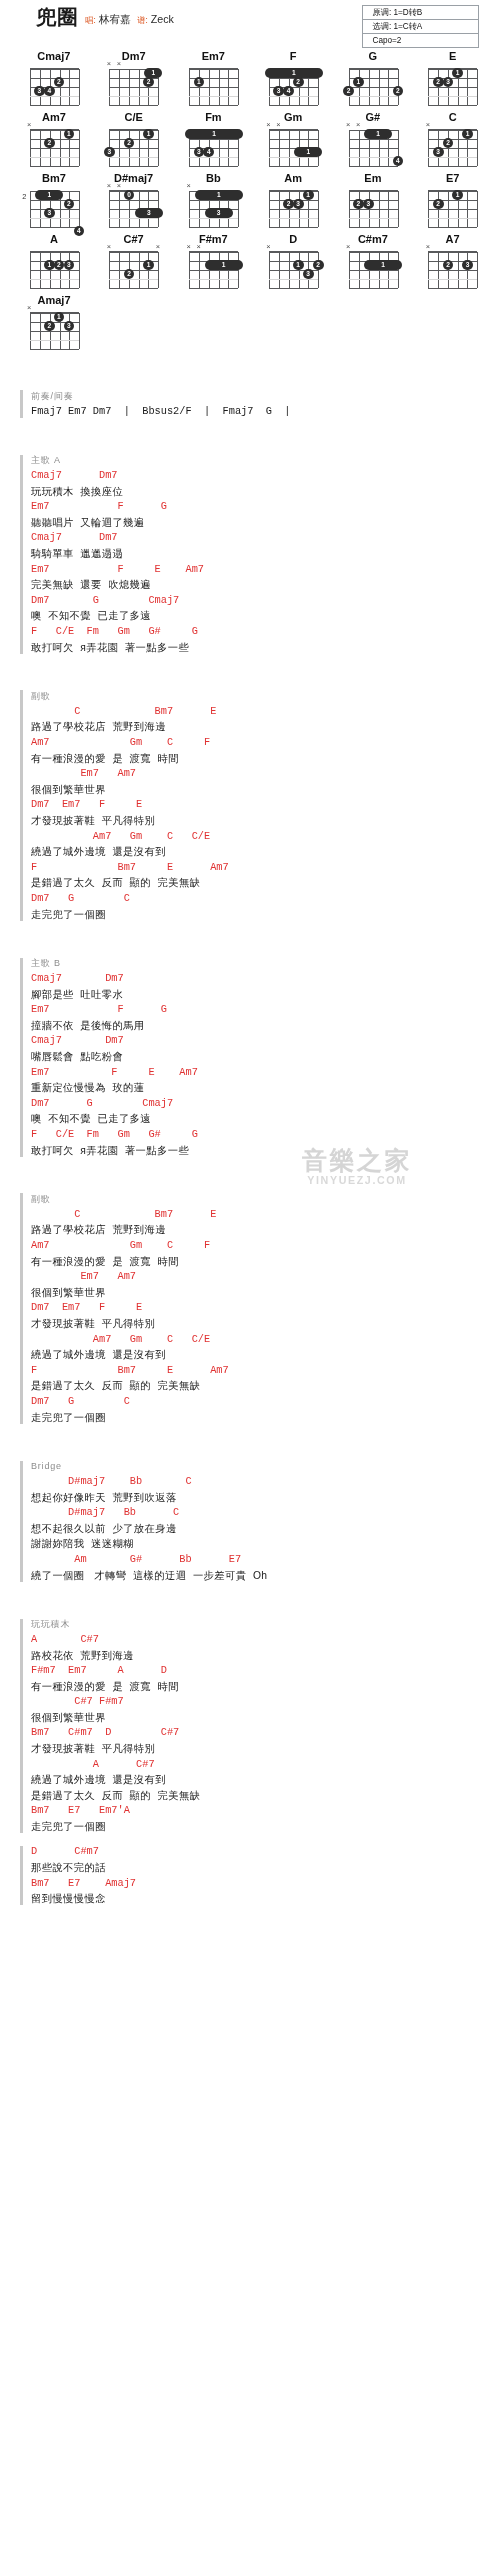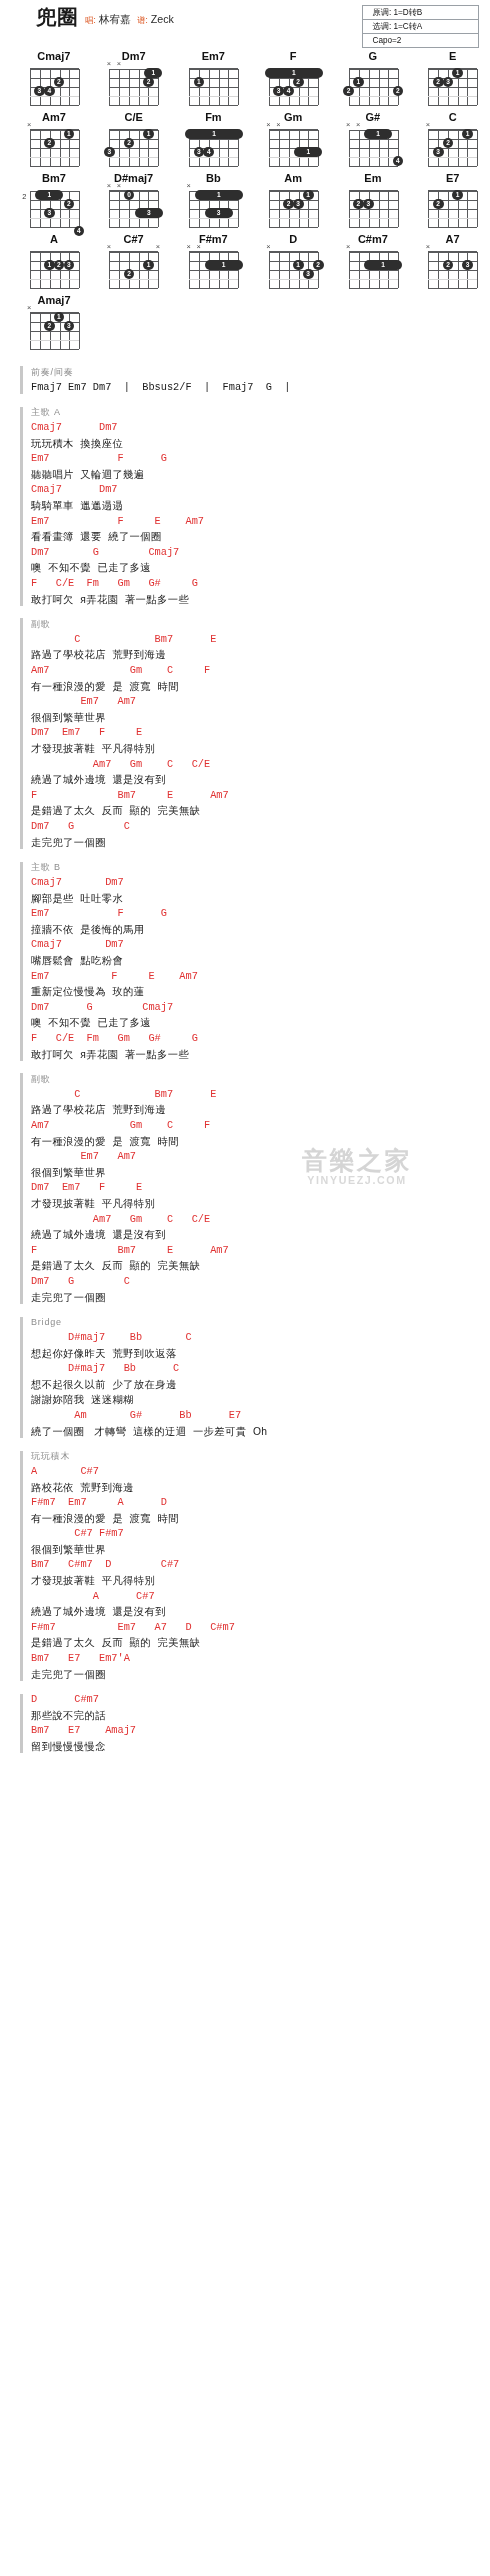--- a/index.html
+++ b/index.html
@@ -152,20 +152,21 @@
     position: absolute;
     left: 20px; top: 1.6px; bottom: 1.6px;
     width: 2.5px;
     background: #c8c8c8;
   }
   .sec-label {
     font-size: 9px;
     color: #8d8d8d;
     line-height: 15px;
     letter-spacing: 0.8px;
+    margin-top: 24px;
   }
   .line {
     font-size: 10.3px;
     line-height: 15.6px;
     white-space: pre;
     font-family: "Liberation Mono", "DejaVu Sans Mono", monospace;
   }
   .line.chords { color: #e03131; }
   .line.lyric {
     color: #1a1a1a;
@@ -794,21 +795,21 @@
     <div class="spacer"></div>
     <div class="section">
       <div class="sec-label">主歌 A</div>
       <div class="line chords">Cmaj7      Dm7</div>
       <div class="line lyric">玩玩積木  換換座位</div>
       <div class="line chords">Em7           F      G</div>
       <div class="line lyric">聽聽唱片  又輪迴了幾遍</div>
       <div class="line chords">Cmaj7      Dm7</div>
       <div class="line lyric">騎騎單車  邋邋遢遢</div>
       <div class="line chords">Em7           F     E    Am7</div>
-      <div class="line lyric">看看畫簿  還要  繞了一個圈</div>
+      <div class="line lyric">完美無缺  還要  吹熄幾遍</div>
       <div class="line chords">Dm7       G        Cmaj7</div>
       <div class="line lyric">噢  不知不覺  已走了多遠</div>
       <div class="line chords">F   C/E  Fm   Gm   G#     G</div>
       <div class="line lyric">敢打呵欠  я弄花園  著一點多一些</div>
     </div>
     <div class="spacer"></div>
     <div class="section">
       <div class="sec-label">副歌</div>
       <div class="line chords">       C            Bm7      E</div>
       <div class="line lyric">路過了學校花店  荒野到海邊</div>
@@ -876,21 +877,20 @@
       <div class="line chords">A       C#7</div>
       <div class="line lyric">路校花依  荒野到海邊</div>
       <div class="line chords">F#m7  Em7     A      D</div>
       <div class="line lyric">有一種浪漫的愛  是  渡寬  時間</div>
       <div class="line chords">       C#7 F#m7</div>
       <div class="line lyric">很個到繁華世界</div>
       <div class="line chords">Bm7   C#m7  D        C#7</div>
       <div class="line lyric">才發現披著鞋  平凡得特別</div>
       <div class="line chords">          A      C#7</div>
       <div class="line lyric">繞過了城外邊境  還是沒有到</div>
-      <div class="line chords">F#m7          Em7   A7   D   C#m7</div>
       <div class="line lyric">是錯過了太久  反而  顯的  完美無缺</div>
       <div class="line chords">Bm7   E7   Em7'A</div>
       <div class="line lyric">走完兜了一個圈</div>
     </div>
     <div class="spacer"></div>
     <div class="section">
       <div class="line chords">D      C#m7</div>
       <div class="line lyric">那些說不完的話</div>
       <div class="line chords">Bm7   E7    Amaj7</div>
       <div class="line lyric">留到慢慢慢慢念</div>

